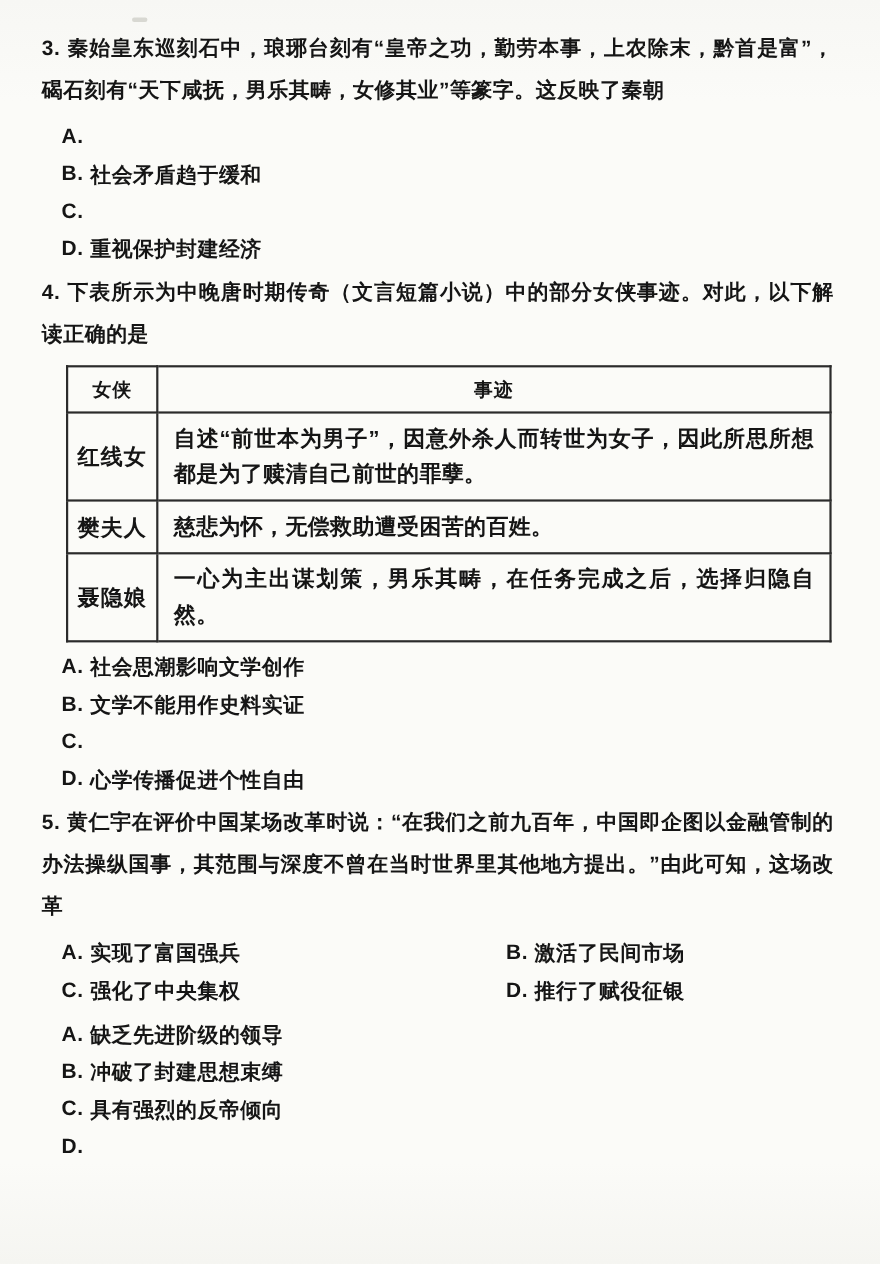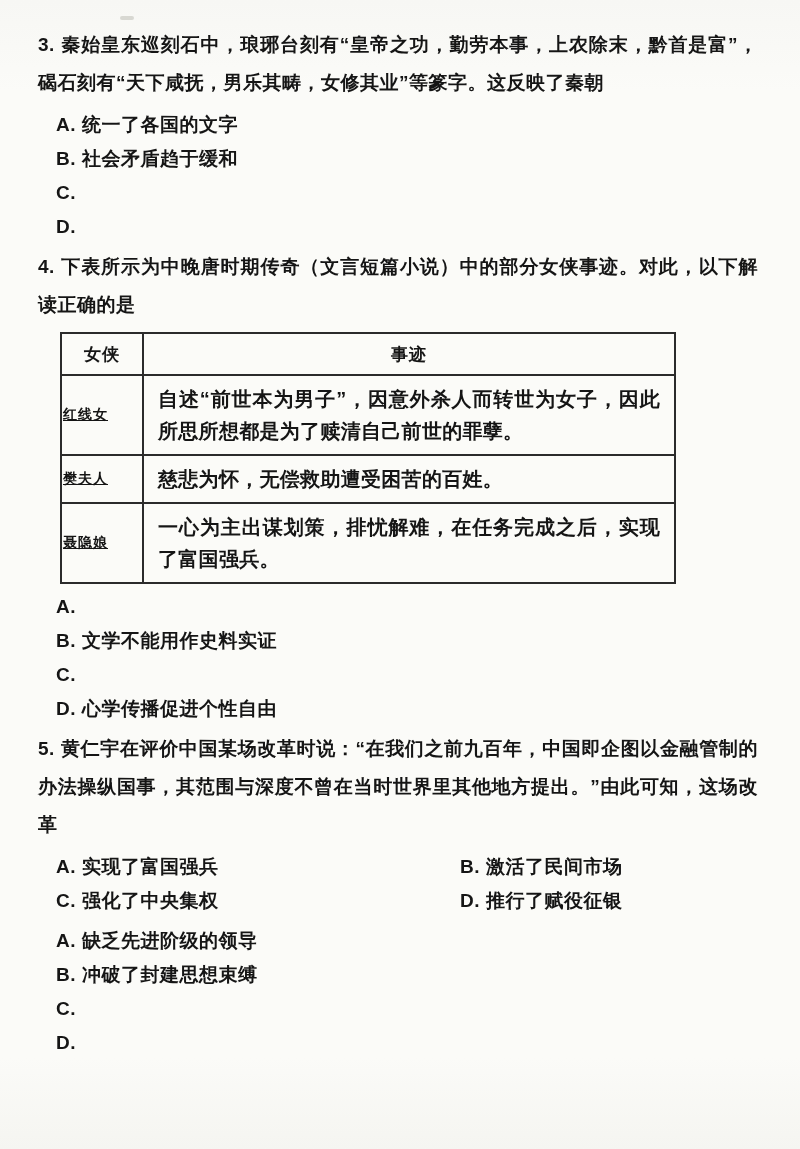--- a/index.html
+++ b/index.html
@@ -42,39 +42,38 @@
   .option .olabel { width: 26px; flex: 0 0 auto; }
   .options-grid {
     display: grid;
     grid-template-columns: 404px 1fr;
     margin: 6px 0 2px 18px;
   }
   .options-grid .option { height: 34px; }
   table.deeds {
     border-collapse: collapse;
     margin: 8px 0 6px 22px;
-    width: 616px;
+    width: 696px;
     table-layout: fixed;
   }
   table.deeds th, table.deeds td {
     border: 2px solid #2b2b2b;
     font-weight: 700;
   }
   table.deeds th {
     height: 42px;
     font-size: 17px;
     letter-spacing: 1px;
     text-align: center;
   }
   col.c-name { width: 82px; }
   td.name {
-    text-align: left;
-    font-size: 14px;
+    text-align: center;
+    font-size: 20px;
     letter-spacing: 1px;
-    text-decoration: underline;
   }
   td.deed {
     padding: 7px 14px;
     font-size: 20px;
     line-height: 32px;
     text-align: justify;
     letter-spacing: 0.3px;
   }
   tr.r1 td { height: 78px; }
   tr.r2 td, tr.r3 td { height: 48px; }
@@ -91,31 +90,31 @@
 <body>
 
 <div class="sheet">
   <div class="scan-mark"></div>
 
   <div class="question">
     <p class="stem"><span class="qnum">3.</span><span>秦始皇东巡刻石中，琅琊台刻有“皇帝之功，勤劳本事，上农除末，黔首是富”，碣石刻有“天下咸抚，男乐其畴，女修其业”等篆字。这反映了秦朝</span></p>
     <div class="options">
       <div class="option">
         <span class="olabel">A.</span>
-        <span>统一了各国的文字</span>
       </div>
       <div class="option">
         <span class="olabel">B.</span>
         <span>社会矛盾趋于缓和</span>
       </div>
       <div class="option">
         <span class="olabel">C.</span>
       </div>
       <div class="option">
         <span class="olabel">D.</span>
+        <span>重视保护封建经济</span>
       </div>
     </div>
   </div>
 
   <div class="question">
     <p class="stem"><span class="qnum">4.</span><span>下表所示为中晚唐时期传奇（文言短篇小说）中的部分女侠事迹。对此，以下解读正确的是</span></p>
     <table class="deeds">
       <colgroup>
           <col class="c-name">
           <col>
@@ -130,27 +129,28 @@
         <tr class="r1">
           <td class="name">红线女</td>
           <td class="deed">自述“前世本为男子”，因意外杀人而转世为女子，因此所思所想都是为了赎清自己前世的罪孽。</td>
         </tr>
         <tr class="r2">
           <td class="name">樊夫人</td>
           <td class="deed">慈悲为怀，无偿救助遭受困苦的百姓。</td>
         </tr>
         <tr class="r3">
           <td class="name">聂隐娘</td>
-          <td class="deed">一心为主出谋划策，排忧解难，在任务完成之后，实现了富国强兵。</td>
+          <td class="deed">一心为主出谋划策，男乐其畴，在任务完成之后，选择归隐自然。</td>
         </tr>
       </tbody>
     </table>
     <div class="options">
       <div class="option">
         <span class="olabel">A.</span>
+        <span>社会思潮影响文学创作</span>
       </div>
       <div class="option">
         <span class="olabel">B.</span>
         <span>文学不能用作史料实证</span>
       </div>
       <div class="option">
         <span class="olabel">C.</span>
       </div>
       <div class="option">
         <span class="olabel">D.</span>
@@ -186,20 +186,21 @@
       <div class="option">
         <span class="olabel">A.</span>
         <span>缺乏先进阶级的领导</span>
       </div>
       <div class="option">
         <span class="olabel">B.</span>
         <span>冲破了封建思想束缚</span>
       </div>
       <div class="option">
         <span class="olabel">C.</span>
+        <span>具有强烈的反帝倾向</span>
       </div>
       <div class="option">
         <span class="olabel">D.</span>
       </div>
     </div>
   </div>
 
 </div>
 
 </body></html>

